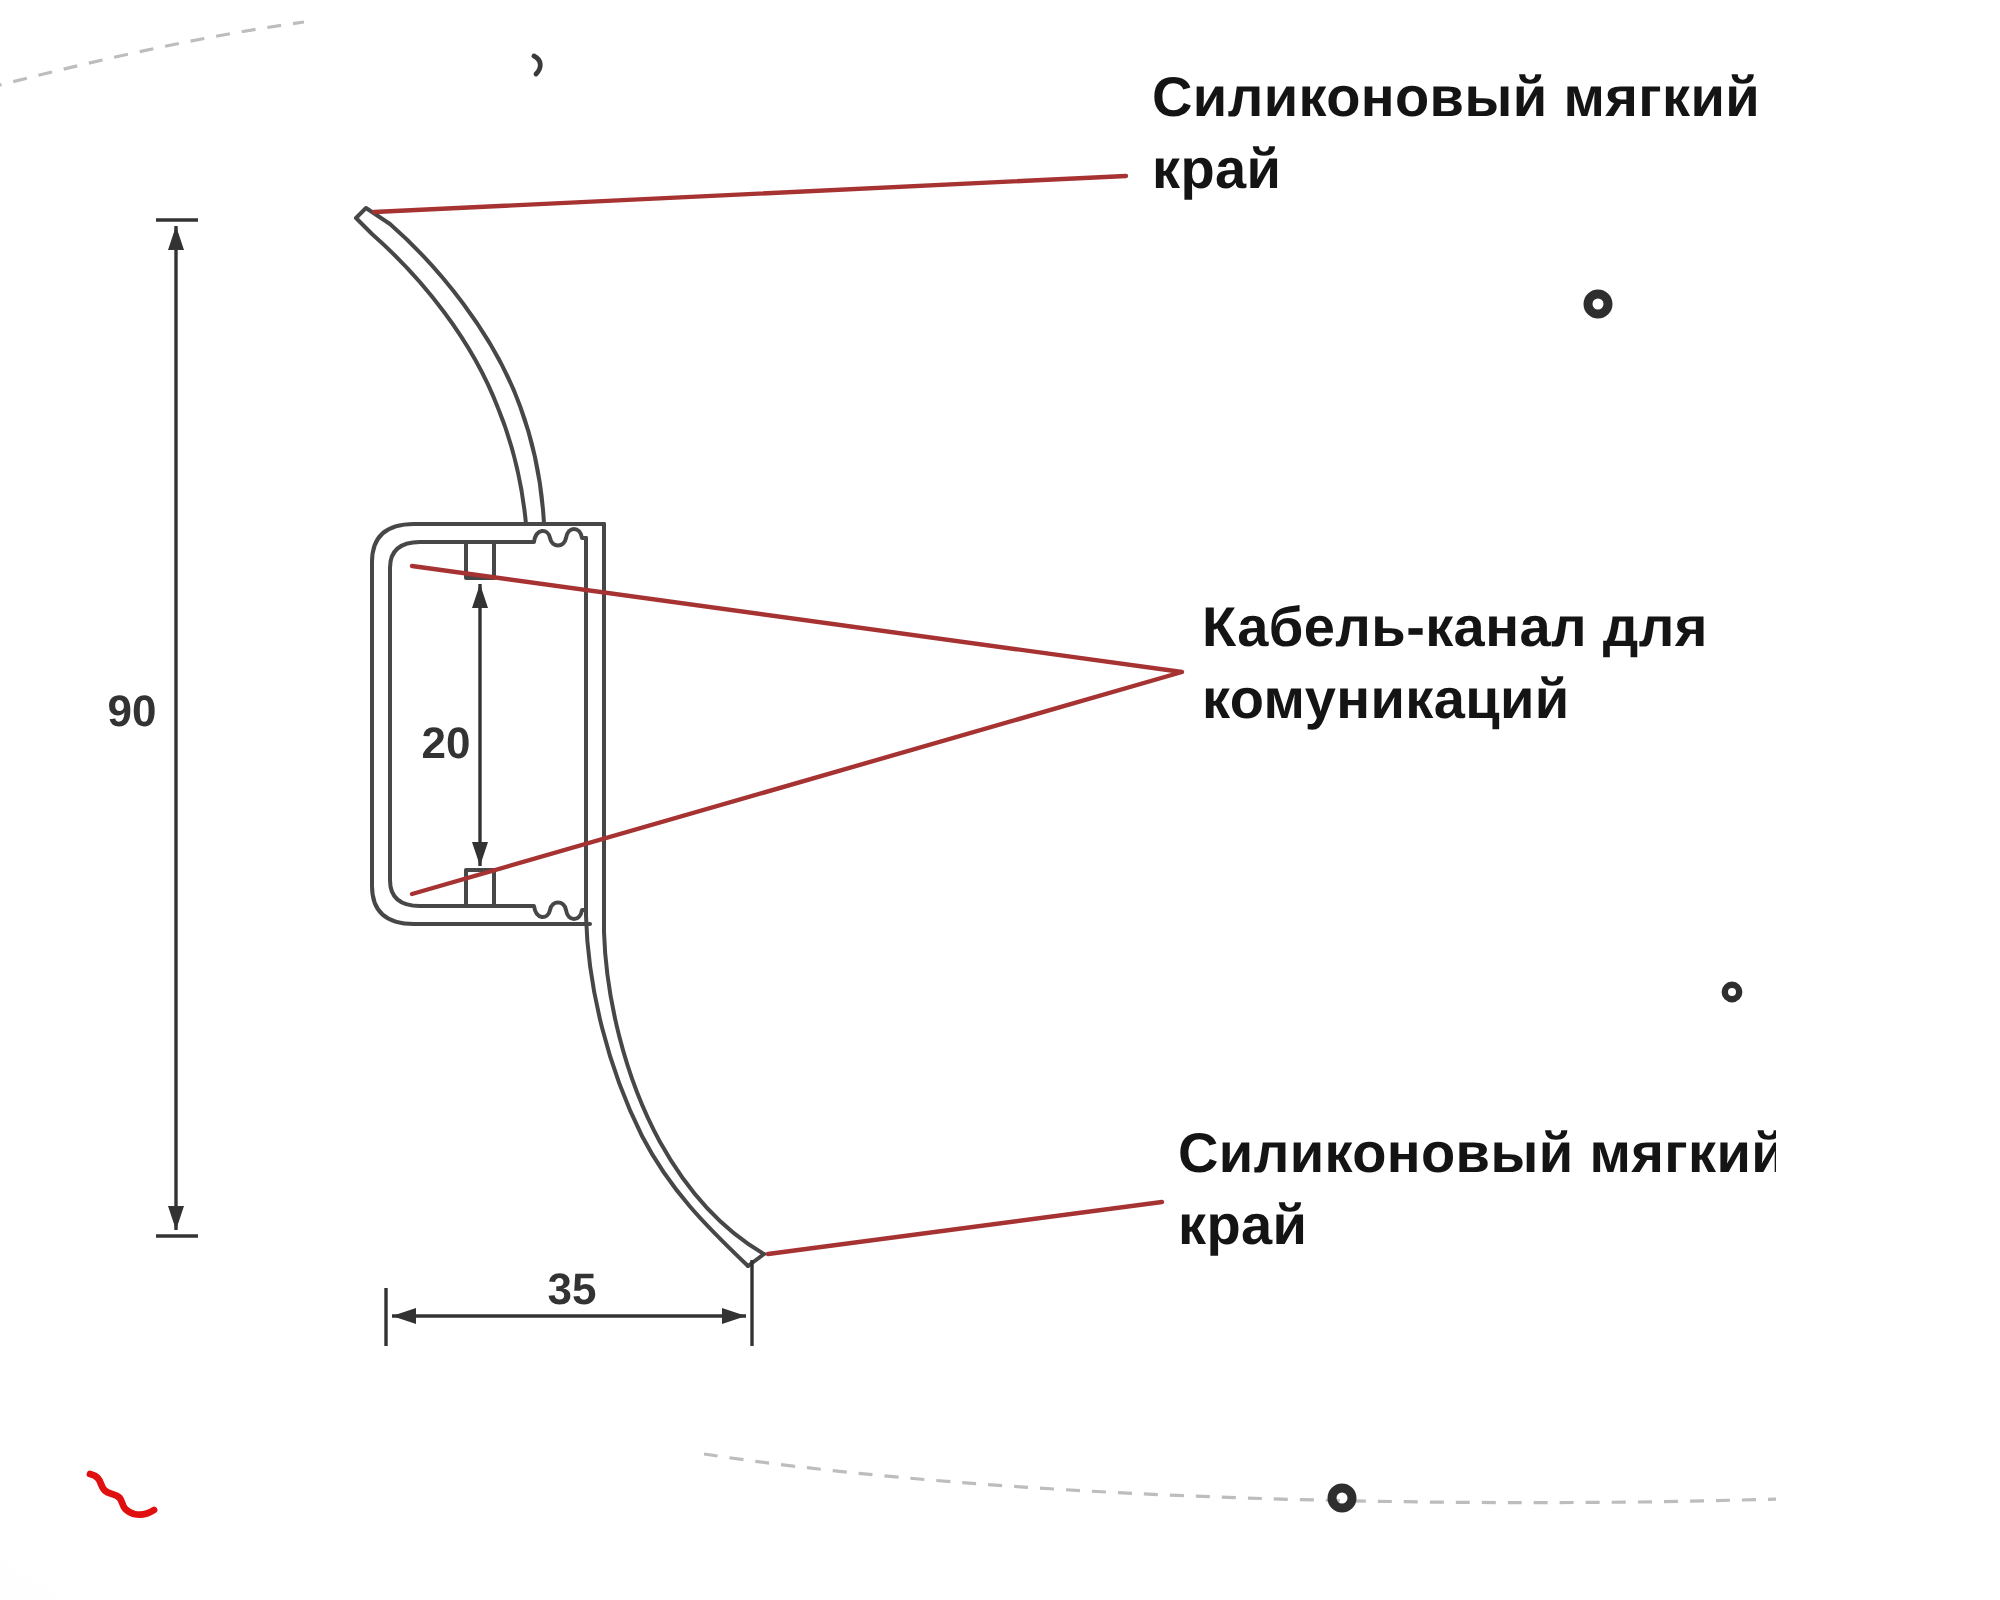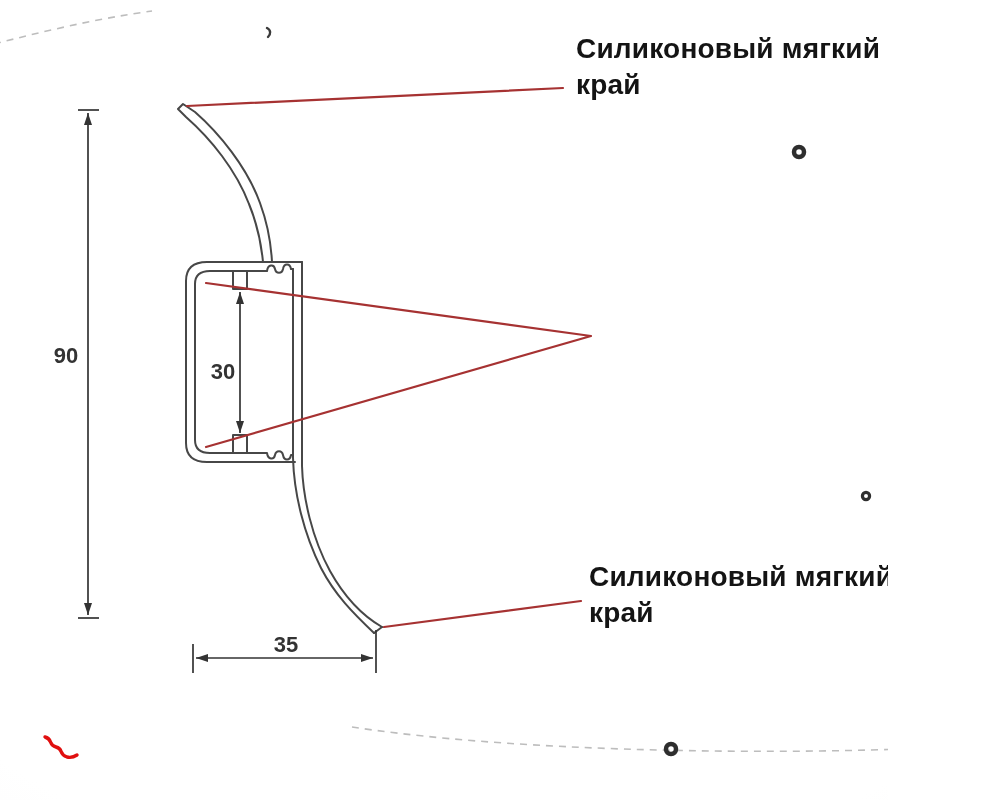--- a/index.html
+++ b/index.html
@@ -88,19 +88,20 @@
     </g>
 
     <g>
       <line class="callout" x1="187" y1="106" x2="563" y2="88"></line>
       <path class="callout" d="M 206,283 L 591,336 L 206,447"></path>
       <line class="callout" x1="384" y1="627" x2="581" y2="601"></line>
     </g>
   </svg>
 
   <div class="label" style="left:576px; top:31px; width:345px;">Силиконовый мягкий край</div>
+  <div class="label" style="left:601px; top:296px; width:300px;">Кабель-канал для комуникаций</div>
   <div class="label" style="left:589px; top:559px; width:345px;">Силиконовый мягкий край</div>
 
   <div class="dim" style="left:44px; top:343px; width:44px;">90</div>
-  <div class="dim" style="left:206px; top:359px; width:34px;">30</div>
+  <div class="dim" style="left:206px; top:359px; width:34px;">20</div>
   <div class="dim" style="left:264px; top:632px; width:44px;">35</div>
 
 </div>
 
 </body></html>

